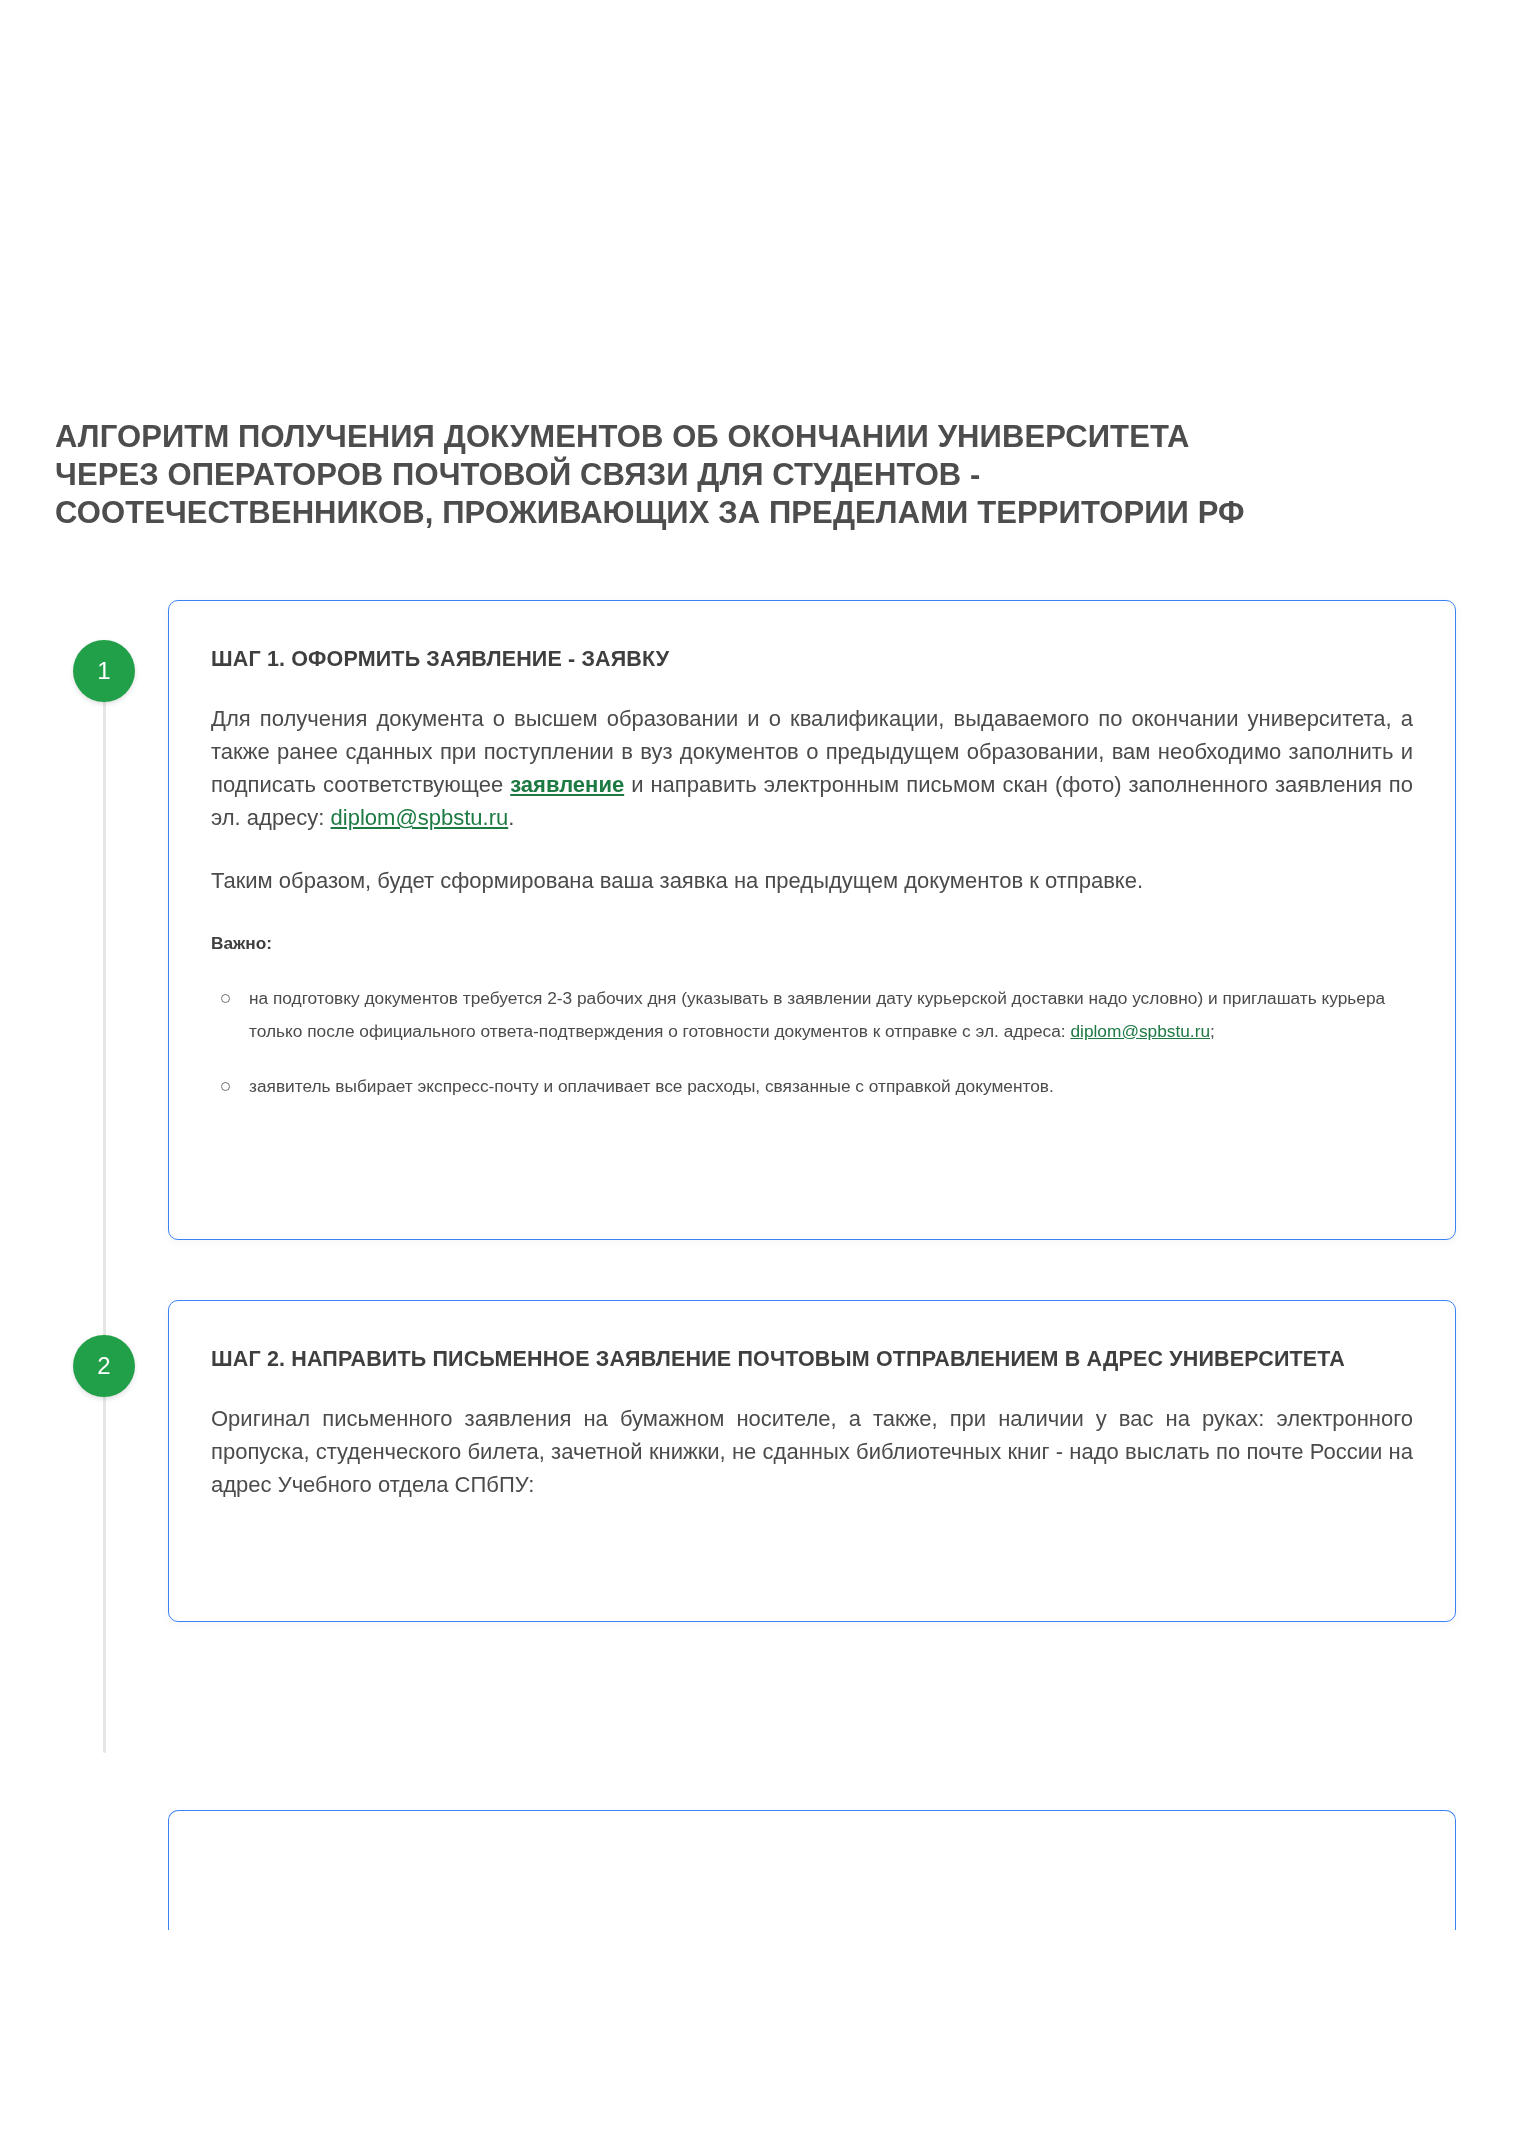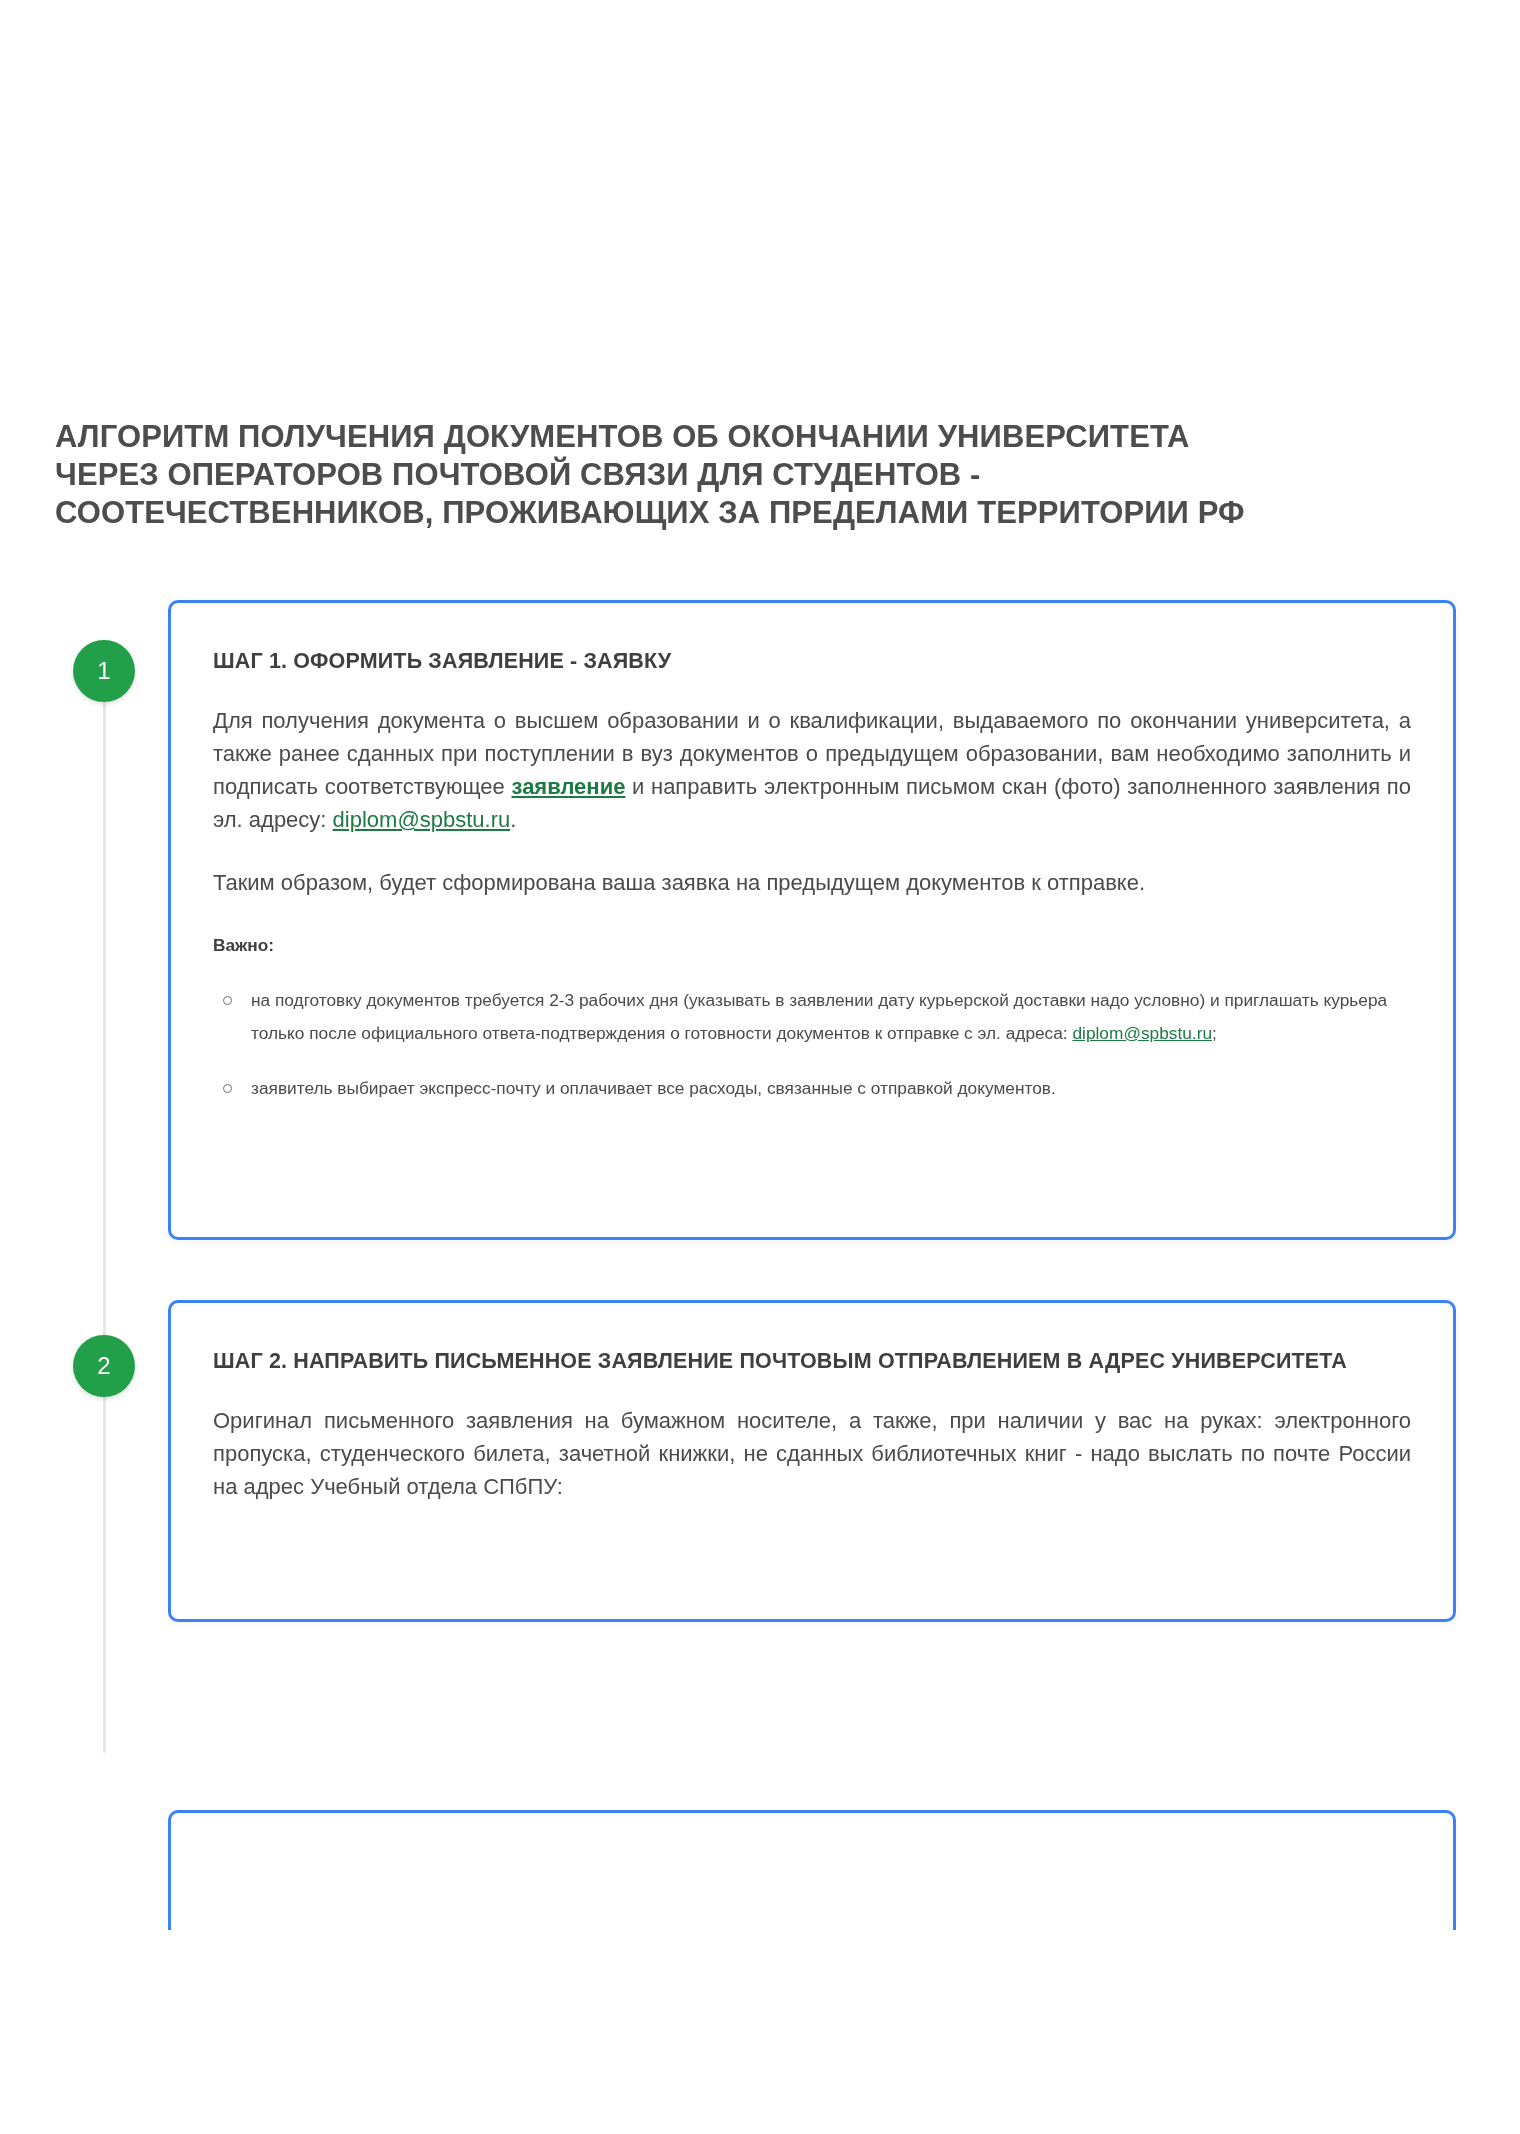--- a/index.html
+++ b/index.html
@@ -63,21 +63,21 @@
   }
   .badge-1 { top: 640px; }
   .badge-2 { top: 1335px; }
 
   
   .step-card {
     position: absolute;
     left: 168px;
     width: 1288px;
     background: #ffffff;
-    border: 3px solid #3b82f6;
+    border: 1px solid #3b82f6;
     border-radius: 10px;
     box-shadow: 0 2px 10px rgba(0,0,0,0.045);
     padding: 42px 42px 40px 42px;
   }
   .card-1 { top: 600px; height: 640px; }
   .card-2 { top: 1300px; height: 322px; }
   .card-3 {
     top: 1810px;
     height: 120px;
     border-bottom: none;
@@ -190,19 +190,19 @@
           <span class="marker"></span><span>заявитель выбирает экспресс-почту и оплачивает все расходы, связанные с отправкой документов.</span>
         </li>
       </ul>
 
     </div>
   </section>
 
   <section class="step-card card-2">
     <div class="card-title">ШАГ 2. НАПРАВИТЬ ПИСЬМЕННОЕ ЗАЯВЛЕНИЕ ПОЧТОВЫМ ОТПРАВЛЕНИЕМ В АДРЕС УНИВЕРСИТЕТА</div>
     <div class="card-body">
-      <p>Оригинал письменного заявления на бумажном носителе, а также, при наличии у вас на руках: электронного пропуска, студенческого билета, зачетной книжки, не сданных библиотечных книг - надо выслать по почте России на адрес Учебный отдела СПбПУ:</p>
+      <p>Оригинал письменного заявления на бумажном носителе, а также, при наличии у вас на руках: электронного пропуска, студенческого билета, зачетной книжки, не сданных библиотечных книг - надо выслать по почте России на адрес Учебного отдела СПбПУ:</p>
     </div>
   </section>
 
   <section class="step-card card-3"></section>
 
 </div>
 
 </body></html>

